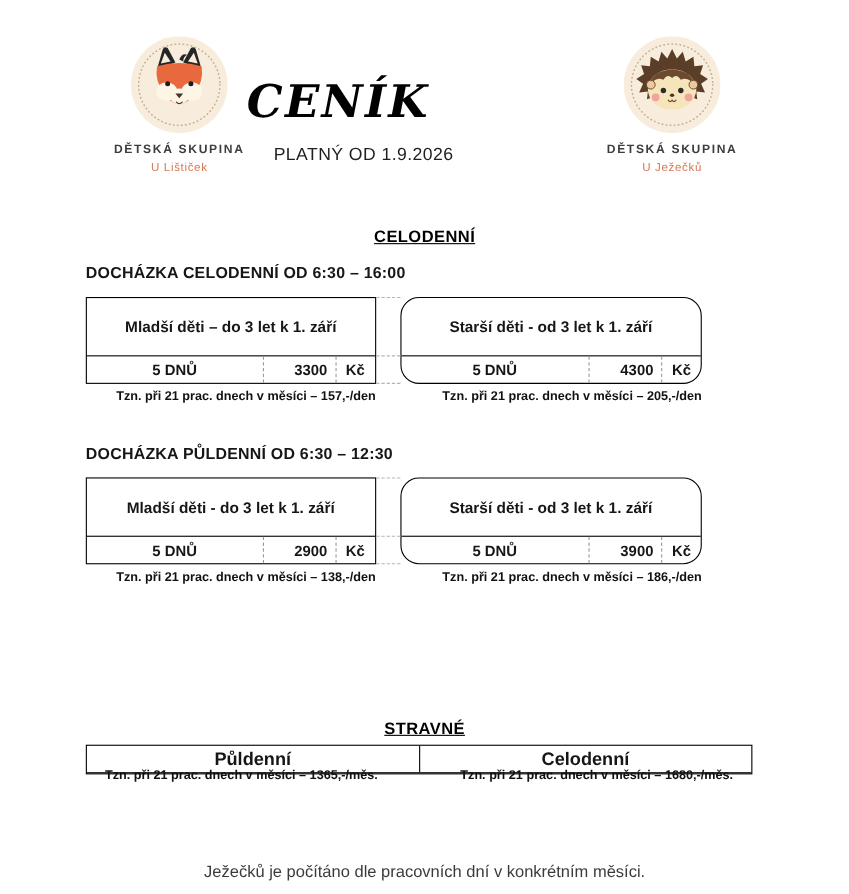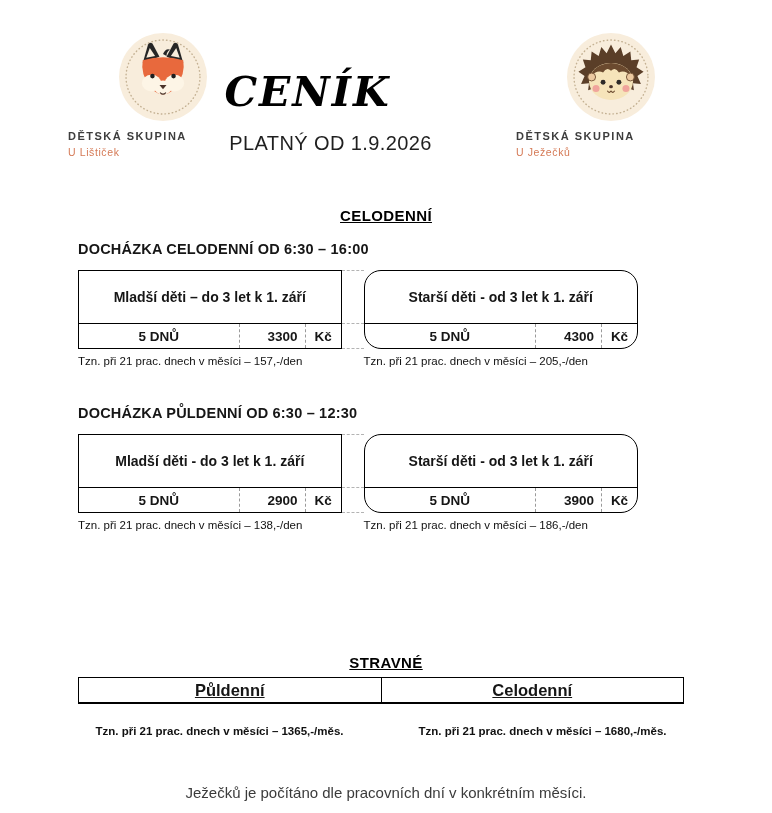--- a/index.html
+++ b/index.html
@@ -1,32 +1,32 @@
 <!DOCTYPE html>
 <html><head>
 <meta charset="utf-8">
 <style>
   * { margin:0; padding:0; box-sizing:border-box; }
   html,body { background:#ffffff; }
   body { width:772px; height:813px; font-family:"Liberation Sans", sans-serif; color:#161616; position:relative; }
   .page { position:relative; width:772px; height:813px; background:#fff; overflow:hidden; }
 
   
-  .logo-block { position:absolute; top:33px; width:190px; }
+  .logo-block { position:absolute; top:33px; width:190px; text-align:center; }
   .logo-left  { left:68px; }
   .logo-right { left:516px; }
   .logo-circle { width:88px; height:88px; margin:0 auto; }
   .logo-circle svg { width:100%; height:100%; display:block; }
   .logo-org { margin-top:9px; font-size:11px; font-weight:bold; letter-spacing:1.5px; color:#3d3d3d; }
   .logo-sub { margin-top:4px; font-size:10.5px; letter-spacing:.6px; color:#d57a56; }
 
   .title-block { position:absolute; top:68px; left:0; width:615px; text-align:center; }
   .doc-title { font-family:"DejaVu Serif", serif; font-style:italic; font-weight:bold;
                font-size:41px; letter-spacing:2px; color:#000; }
-  .doc-subtitle { margin-top:16px; font-size:20px; letter-spacing:.4px; color:#1f1f1f;margin-left:46px; }
+  .doc-subtitle { margin-top:16px; font-size:16px; letter-spacing:.4px; color:#1f1f1f;margin-left:46px; }
 
   
   .main-heading { position:absolute; left:0; width:772px; text-align:center;
                   font-size:15px; font-weight:bold; letter-spacing:.4px;
                   text-decoration:underline; color:#000; }
   .h-skolkovne { top:207px; }
   .h-stravne  { top:644px;margin-top:10px; }
 
   
   .psection { position:absolute; left:78px; width:560px; }
@@ -43,36 +43,36 @@
   .pt-days { flex:1; display:flex; align-items:center; justify-content:center; }
   .pt-price { width:66px; display:flex; align-items:center; justify-content:flex-end;
               padding-right:7px; border-left:1px dashed #9a9a9a; }
   .pt-cur { width:36px; display:flex; align-items:center; justify-content:center;
             border-left:1px dashed #9a9a9a; }
   .gutter { width:24px; position:relative;
             border-top:1.5px dashed #b3b3b3; border-bottom:1.5px dashed #b3b3b3; }
   .gutter::after { content:""; position:absolute; left:0; right:0; bottom:24px;
                    border-top:1.5px dashed #b3b3b3; }
   .notes-row { display:flex; margin-top:6px; }
-  .pnote { font-size:11.5px; font-weight:normal; text-align:left; color:#111; }
+  .pnote { font-size:11.5px; font-weight:bold; text-align:right; color:#111; }
   .pnote.n-left { width:288px; }
   .pnote.n-spacer { width:24px; }
   .pnote.n-right { width:300px; }
 
   
   .stravne-table { position:absolute; top:677px; left:78px; width:606px; border:1.5px solid #000; }
   .st-head { display:flex; border-bottom:1px solid #000; }
   .st-head-cell { flex:1; height:24px; display:flex; align-items:center; justify-content:center;
-                  font-size:16.5px; font-weight:bold;text-decoration:underline; }
+                  font-size:16.5px; font-weight:bold; }
   .st-head-cell:first-child { border-right:1px solid #000; }
   .st-vals { display:flex; }
   .st-val-cell { flex:1; height:21px; display:flex; align-items:center; justify-content:center;
                  font-size:14px; }
   .st-val-cell:first-child { border-right:1px solid #000; }
-  .st-notes { position:absolute; top:725px; left:78px; width:606px; display:flex;gap:40px; }
+  .st-notes { position:absolute; top:699px; left:78px; width:606px; display:flex;gap:40px; }
   .st-note { flex:1; font-size:11.5px; font-weight:bold; text-align:center; color:#111; }
 
   .footer-note { position:absolute; top:784px; left:0; width:772px; text-align:center;
                  font-size:15px; color:#3b3b3b; }
 </style>
 </head>
 <body>
 
 <div class="page">
 

